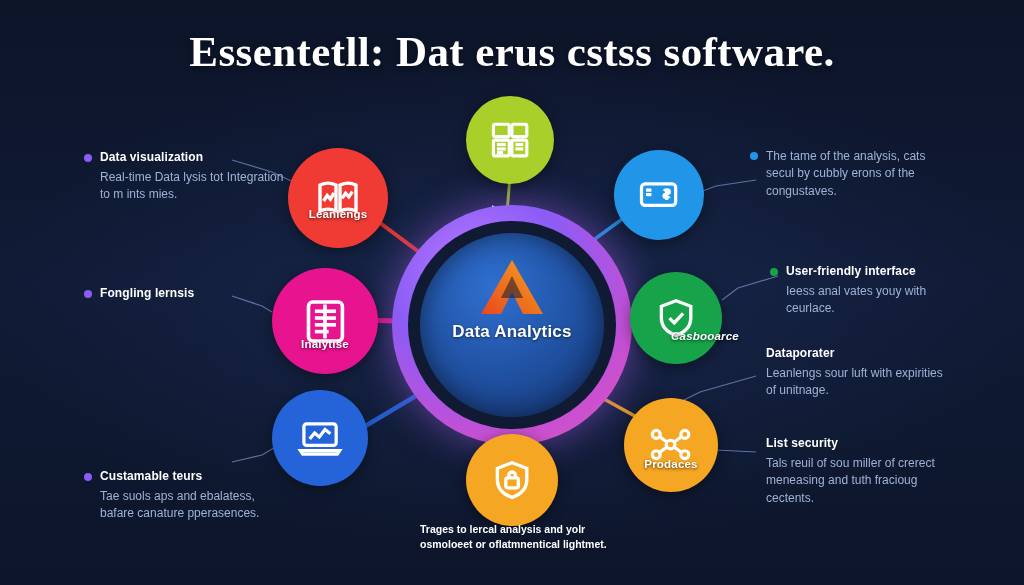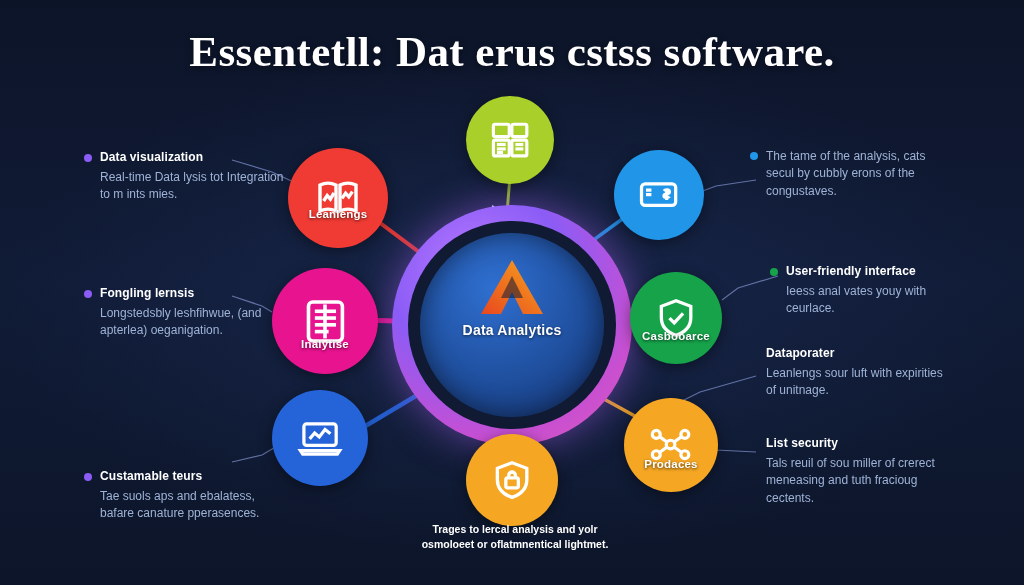--- a/index.html
+++ b/index.html
@@ -76,21 +76,21 @@
     width: 184px; height: 184px;
     background: radial-gradient(circle at 40% 30%, #2f6fd0 0%, #1f4f9e 55%, #14306a 100%);
     box-shadow: inset 0 0 26px rgba(0,0,0,0.45);
   }
   #hub-label {
     position: absolute;
     left: 420px; top: 322px;
     width: 184px;
     text-align: center;
     color: #ffffff;
-    font-size: 14px;
+    font-size: 17px;
     font-weight: 700;
     letter-spacing: 0.2px;
     text-shadow: 0 1px 3px rgba(0,0,0,0.6);
   }
   #hub-logo {
     position: absolute;
     left: 475px; top: 258px;
     width: 74px; height: 58px;
   }
 
@@ -248,21 +248,21 @@
     </svg>
   </div>
   <div class="node-caption" style="left:240px; top:338px;">Inalytise</div>
 
   <div class="node" style="left:630px; top:272px; width:92px; height:92px; background:#16a34a;">
     <svg class="node-icon" viewBox="0 0 24 24" fill="none" stroke="#ffffff" stroke-width="1.8">
       <path d="M12 2.6 20 5.6v6.2c0 5-3.4 8-8 9.6-4.6-1.6-8-4.6-8-9.6V5.6z"></path>
       <polyline points="8.4,12 11,14.6 15.8,9.4"></polyline>
     </svg>
   </div>
-  <div class="node-caption" style="left:591px; top:330px;">Casbooarce</div>
+  <div class="node-caption" style="left:620px; top:330px;font-style:italic;">Casbooarce</div>
 
   <div class="node" style="left:272px; top:390px; width:96px; height:96px; background:#2563d8;">
     <svg class="node-icon" viewBox="0 0 24 24" fill="none" stroke="#ffffff" stroke-width="1.7">
       <rect x="3.6" y="4.6" width="16.8" height="11.2" rx="1.4"></rect>
       <path d="M1.8 18.6h20.4l-1.2 1.8H3z"></path>
       <polyline points="6.6,12.4 9.2,9.4 11.6,11.4 14.6,7.6 17.4,9.8"></polyline>
     </svg>
   </div>
 
   <div class="node" style="left:466px; top:434px; width:92px; height:92px; background:#f5a623;">
@@ -281,34 +281,33 @@
       <circle cx="4.4" cy="17.4" r="2.1"></circle>
       <circle cx="19.6" cy="17.4" r="2.1"></circle>
       <line x1="6.1" y1="7.8" x2="10.3" y2="10.8"></line>
       <line x1="17.9" y1="7.8" x2="13.7" y2="10.8"></line>
       <line x1="6.1" y1="16.2" x2="10.3" y2="13.2"></line>
       <line x1="17.9" y1="16.2" x2="13.7" y2="13.2"></line>
     </svg>
   </div>
   <div class="node-caption" style="left:586px; top:458px;">Prodaces</div>
 
-  <div class="ann" style="left:420px; top:522px; width:190px; text-align:center;">
+  <div class="ann" style="left:420px; top:522px; width:190px; text-align:left;">
     <p class="ann-body" style="color:#ffffff; font-weight:700; font-size:10.5px;">Trages to lercal analysis and yolr osmoloeet or oflatmnentical lightmet.</p>
   </div>
 
   <div class="ann ann-left" style="left:100px; top:150px;">
     <span class="ann-dot" style="background:#8b5cf6;"></span>
     <p class="ann-title">Data visualization</p>
     <p class="ann-body">Real-time Data lysis tot Integration to m ints mies.</p>
   </div>
 
   <div class="ann ann-left" style="left:100px; top:286px;">
     <span class="ann-dot" style="background:#8b5cf6;"></span>
     <p class="ann-title">Fongling lernsis</p>
-    <p class="ann-body">Longstedsbly leshfihwue, (and apterlea) oeganigation.</p>
   </div>
 
   <div class="ann ann-left" style="left:100px; top:452px;margin-top:17px;">
     <span class="ann-dot" style="background:#8b5cf6;"></span>
     <p class="ann-title">Custamable teurs</p>
     <p class="ann-body">Tae suols aps and ebalatess, bafare canature pperasences.</p>
   </div>
 
   <div class="ann ann-right" style="left:766px; top:148px;">
     <span class="ann-dot" style="background:#2196e8;"></span>

